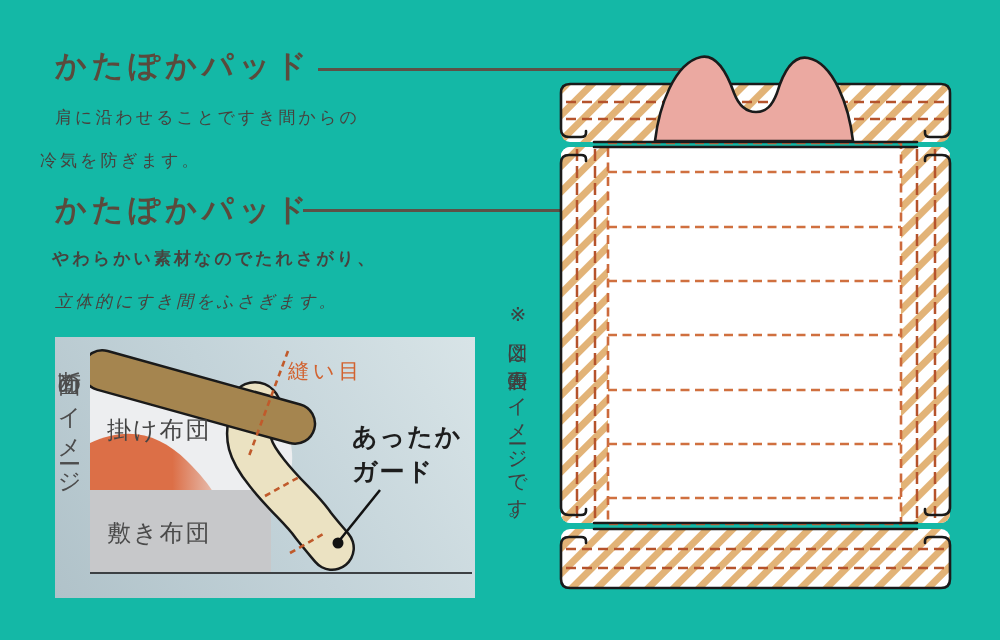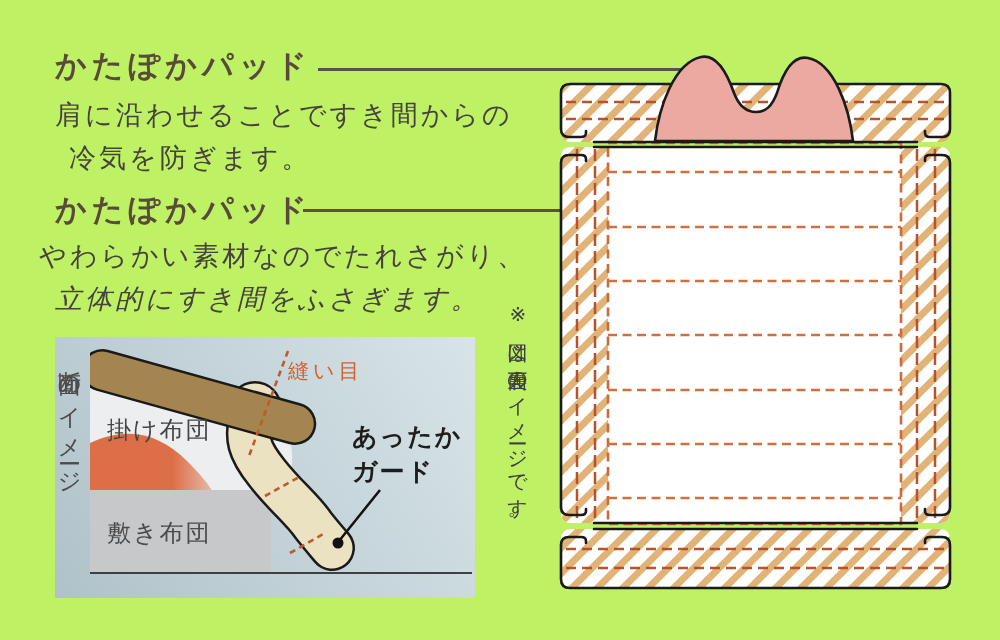--- a/index.html
+++ b/index.html
@@ -1,42 +1,42 @@
 <!DOCTYPE html>
 <html><head>
 <meta charset="utf-8">
 <style>
   html,body{margin:0;padding:0;background:#fff;}
-  .stage{position:relative;width:1000px;height:640px;background:#bef264;overflow:hidden;
+  .stage{position:relative;width:1000px;height:640px;background:#14b8a6;overflow:hidden;
          font-family:"Liberation Sans","DejaVu Sans",sans-serif;}
   .abs{position:absolute;}
   .feature-title{font-size:31px;font-weight:700;color:#5a4a3c;letter-spacing:5px;white-space:nowrap;}
-  .feature-desc{font-size:27px;color:#47423e;letter-spacing:3px;white-space:nowrap;}
+  .feature-desc{font-size:17px;color:#47423e;letter-spacing:3px;white-space:nowrap;margin-top:9px;}
   .leader-line{height:3px;background:#5d5146;}
   .leader-dot{width:17px;height:17px;border-radius:50%;background:#5d5146;}
   .vtext{writing-mode:vertical-rl;text-orientation:upright;white-space:nowrap;}
   .cs-side-label{font-size:23px;color:#4c4c4c;letter-spacing:4px;}
   .note-label{font-size:20px;color:#3f3f3f;letter-spacing:2px;}
   svg text{font-family:"Liberation Sans","DejaVu Sans",sans-serif;}
 </style>
 </head>
 <body>
 
 <div class="stage">
 
   <div class="abs feature-title" style="left:55px;top:45px;">かたぽかパッド</div>
   <div class="abs leader-line" style="left:318px;top:68px;width:389px;"></div>
   <div class="abs leader-dot" style="left:699px;top:61px;"></div>
   <div class="abs feature-desc" style="left:55px;top:97px;">肩に沿わせることですき間からの</div>
-  <div class="abs feature-desc" style="left:69px;top:140px;">冷気を防ぎます。</div>
+  <div class="abs feature-desc" style="left:40px;top:140px;">冷気を防ぎます。</div>
 
   <div class="abs feature-title" style="left:55px;top:189px;">かたぽかパッド</div>
   <div class="abs leader-line" style="left:303px;top:209px;width:282px;"></div>
   <div class="abs leader-dot" style="left:576px;top:202px;"></div>
-  <div class="abs feature-desc" style="left:39px;top:238px;">やわらかい素材なのでたれさがり、</div>
+  <div class="abs feature-desc" style="left:52px;top:238px;font-weight:bold;">やわらかい素材なのでたれさがり、</div>
   <div class="abs feature-desc" style="left:55px;top:281px;font-style:italic;">立体的にすき間をふさぎます。</div>
 
   <svg class="abs" style="left:55px;top:337px;" width="420" height="261" viewBox="0 0 420 261">
     <defs>
       <linearGradient id="bgGrad" gradientUnits="userSpaceOnUse" x1="0" y1="261" x2="420" y2="0">
         <stop offset="0" stop-color="#b0c2c9"></stop>
         <stop offset="0.5" stop-color="#c3d3d9"></stop>
         <stop offset="1" stop-color="#d8e4e7"></stop>
       </linearGradient>
       <linearGradient id="warmGrad" gradientUnits="userSpaceOnUse" x1="35" y1="130" x2="185" y2="130">

